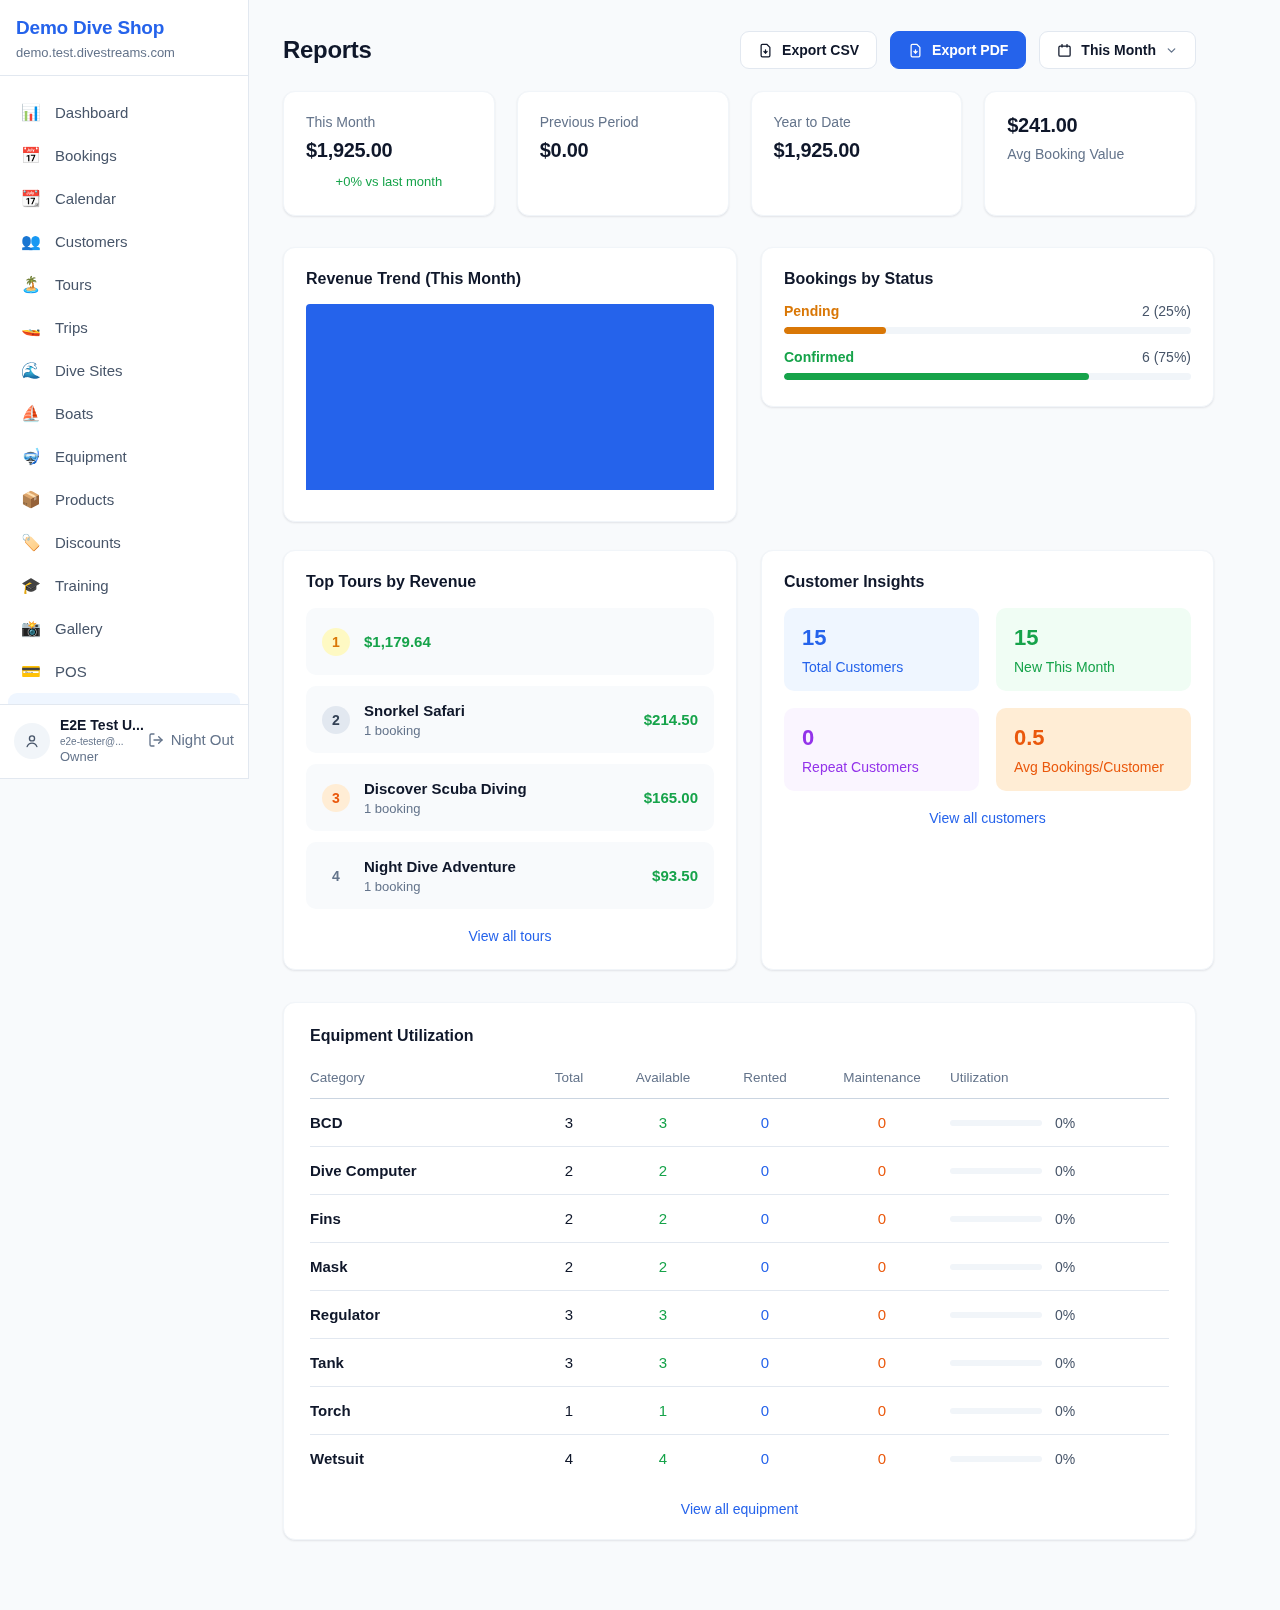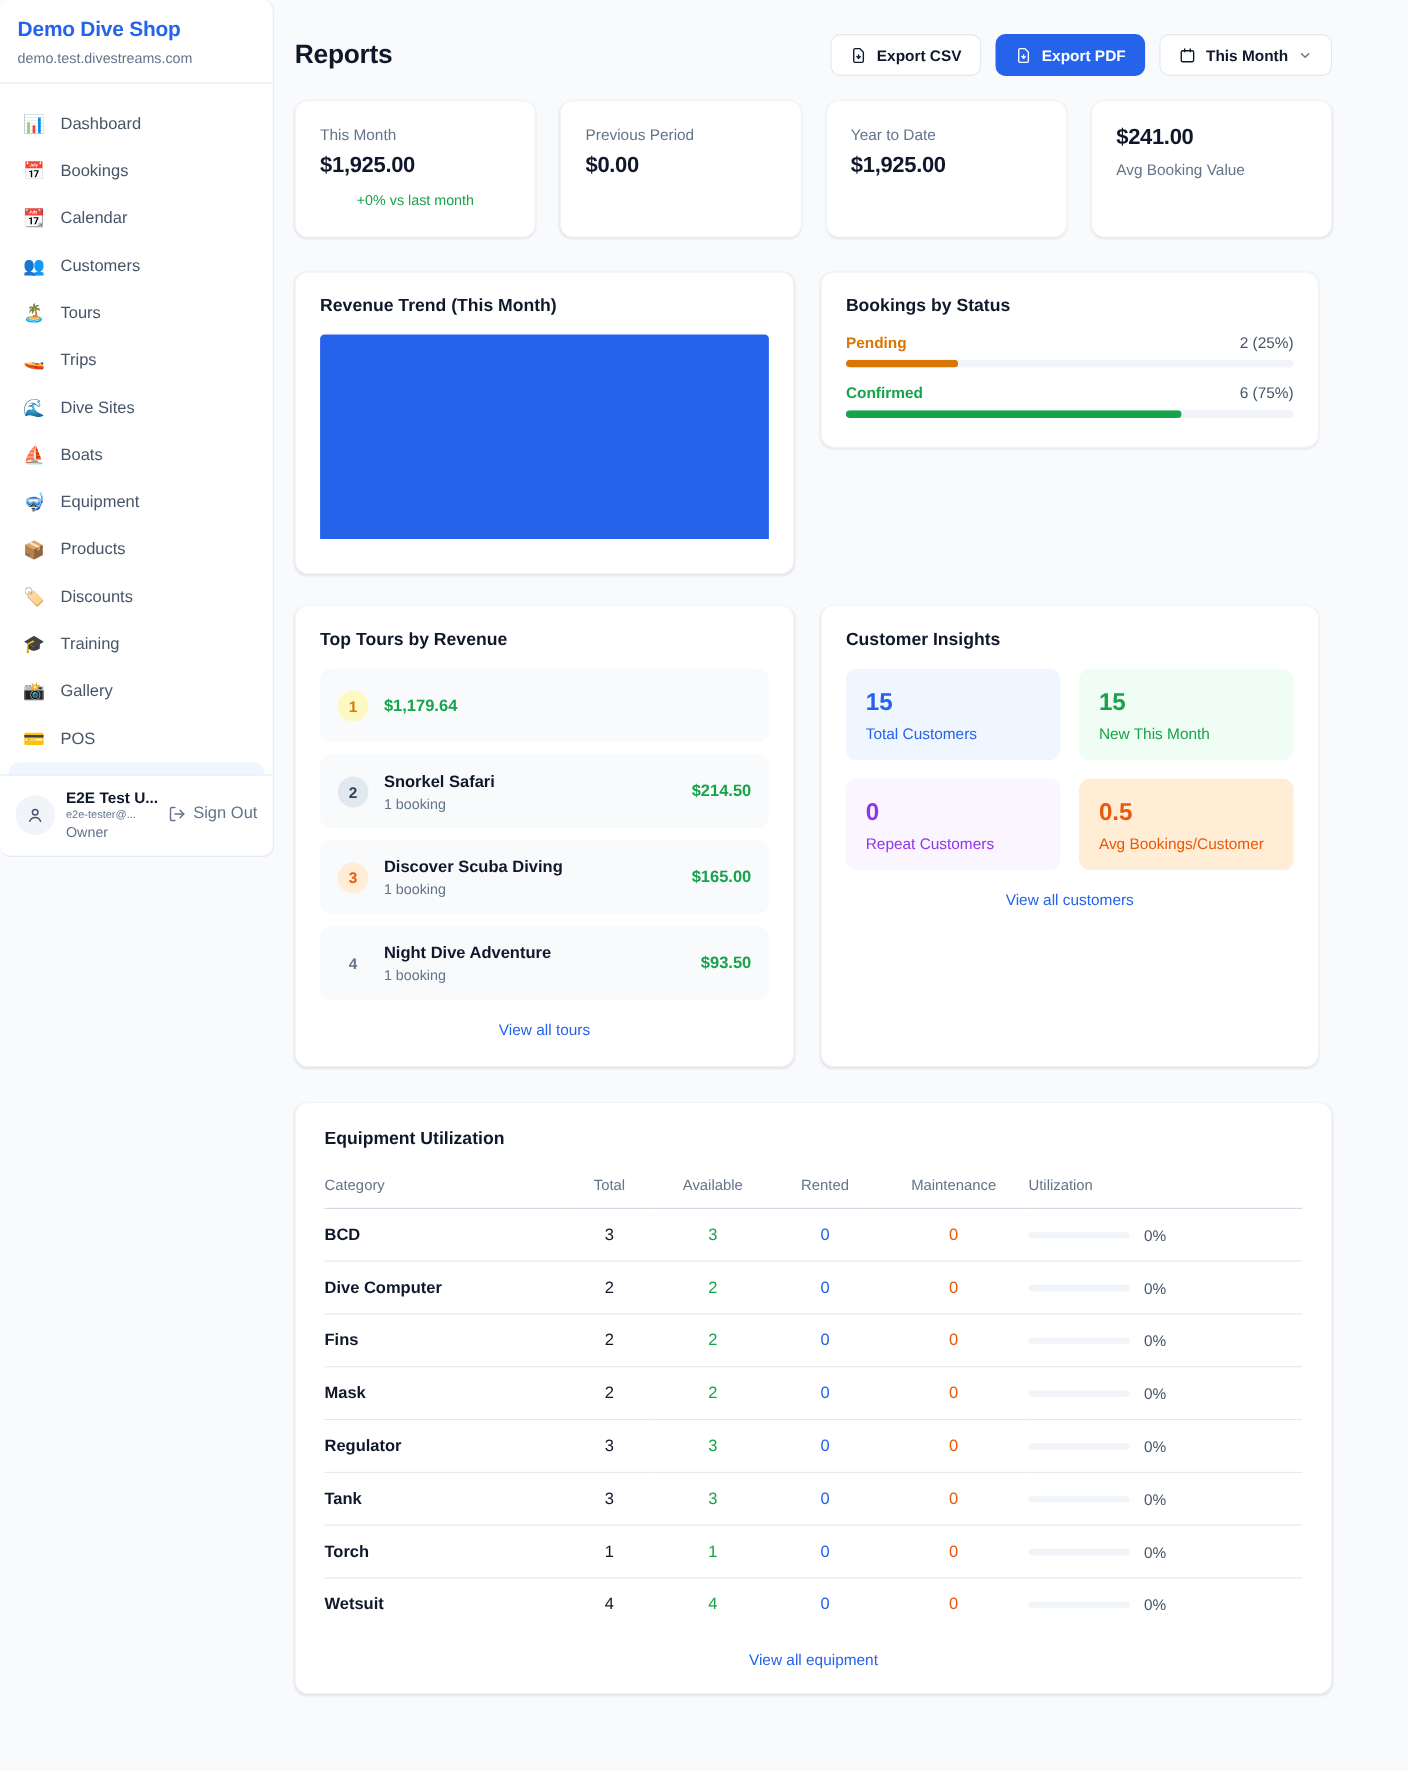--- a/index.html
+++ b/index.html
@@ -11,21 +11,21 @@
     position:relative;
     overflow:hidden;
   }
 
   
   .sidebar {
     position:absolute; left:0; top:0; width:249px; height:779px;
     background:#ffffff;
     border-right:1px solid #e2e8f0;
     border-bottom:1px solid #e2e8f0;
-    display:flex; flex-direction:column;border-radius:10px;
+    display:flex; flex-direction:column;
   }
   .sidebar-header { padding:17px 16px 15px; border-bottom:1px solid #e2e8f0; }
   .brand-name { color:#2563eb; font-size:19px; font-weight:bold; letter-spacing:-0.2px; }
   .brand-sub { color:#64748b; font-size:13px; margin-top:6px; }
   .nav { padding:15px 8px 0; flex:1; overflow:hidden; }
   .nav-item {
     height:43px; display:flex; align-items:center; gap:13px;
     padding:0 12px; border-radius:8px; cursor:pointer;
     font-size:15px; color:#475569;
   }
@@ -40,21 +40,21 @@
     display:flex; align-items:center; justify-content:center; color:#475569; flex:none;
     margin-top:6px;
   }
   .user-info { min-width:0; flex:1; }
   .user-name { font-size:14px; font-weight:bold; color:#0f172a; white-space:nowrap; }
   .user-email { font-size:10px; color:#64748b; margin-top:3px; white-space:nowrap; }
   .user-role { font-size:13px; color:#64748b; margin-top:2px; }
   .signout { display:flex; align-items:center; gap:7px; color:#64748b; font-size:15px; cursor:pointer; margin-top:14px; flex:none; }
 
   
-  .main { position:absolute; left:234px; top:0; width:1031px; padding:31px 54px 0 34px; }
+  .main { position:absolute; left:249px; top:0; width:1031px; padding:31px 84px 0 34px; }
   .page-header { display:flex; align-items:center; justify-content:space-between; }
   .page-title { font-size:24px; font-weight:bold; letter-spacing:-0.3px; color:#0f172a; }
   .header-actions { display:flex; gap:13px; }
   .btn {
     height:38px; display:flex; align-items:center; gap:9px; padding:0 17px;
     border-radius:9px; border:1px solid #e2e8f0; background:#fff;
     font-size:14px; font-weight:bold; color:#0f172a; cursor:pointer;
     font-family:"Liberation Sans", sans-serif;
   }
   .btn-primary { background:#2563eb; border-color:#2563eb; color:#fff; }
@@ -211,21 +211,21 @@
       <div class="user-name">E2E Test U...</div>
       <div class="user-email">e2e-tester@...</div>
       <div class="user-role">Owner</div>
     </div>
     <div class="signout">
       <svg width="16" height="16" viewBox="0 0 24 24" fill="none" stroke="currentColor" stroke-width="2" stroke-linecap="round" stroke-linejoin="round">
         <path d="M9 21H5a2 2 0 0 1-2-2V5a2 2 0 0 1 2-2h4"></path>
           <polyline points="16 17 21 12 16 7"></polyline>
           <line x1="21" y1="12" x2="9" y2="12"></line>
       </svg>
-      <span>Sign Out</span>
+      <span>Night Out</span>
     </div>
   </div>
 </aside>
 
 <main class="main">
 
   <div class="page-header">
     <h1 class="page-title">Reports</h1>
     <div class="header-actions">
       <button class="btn">

